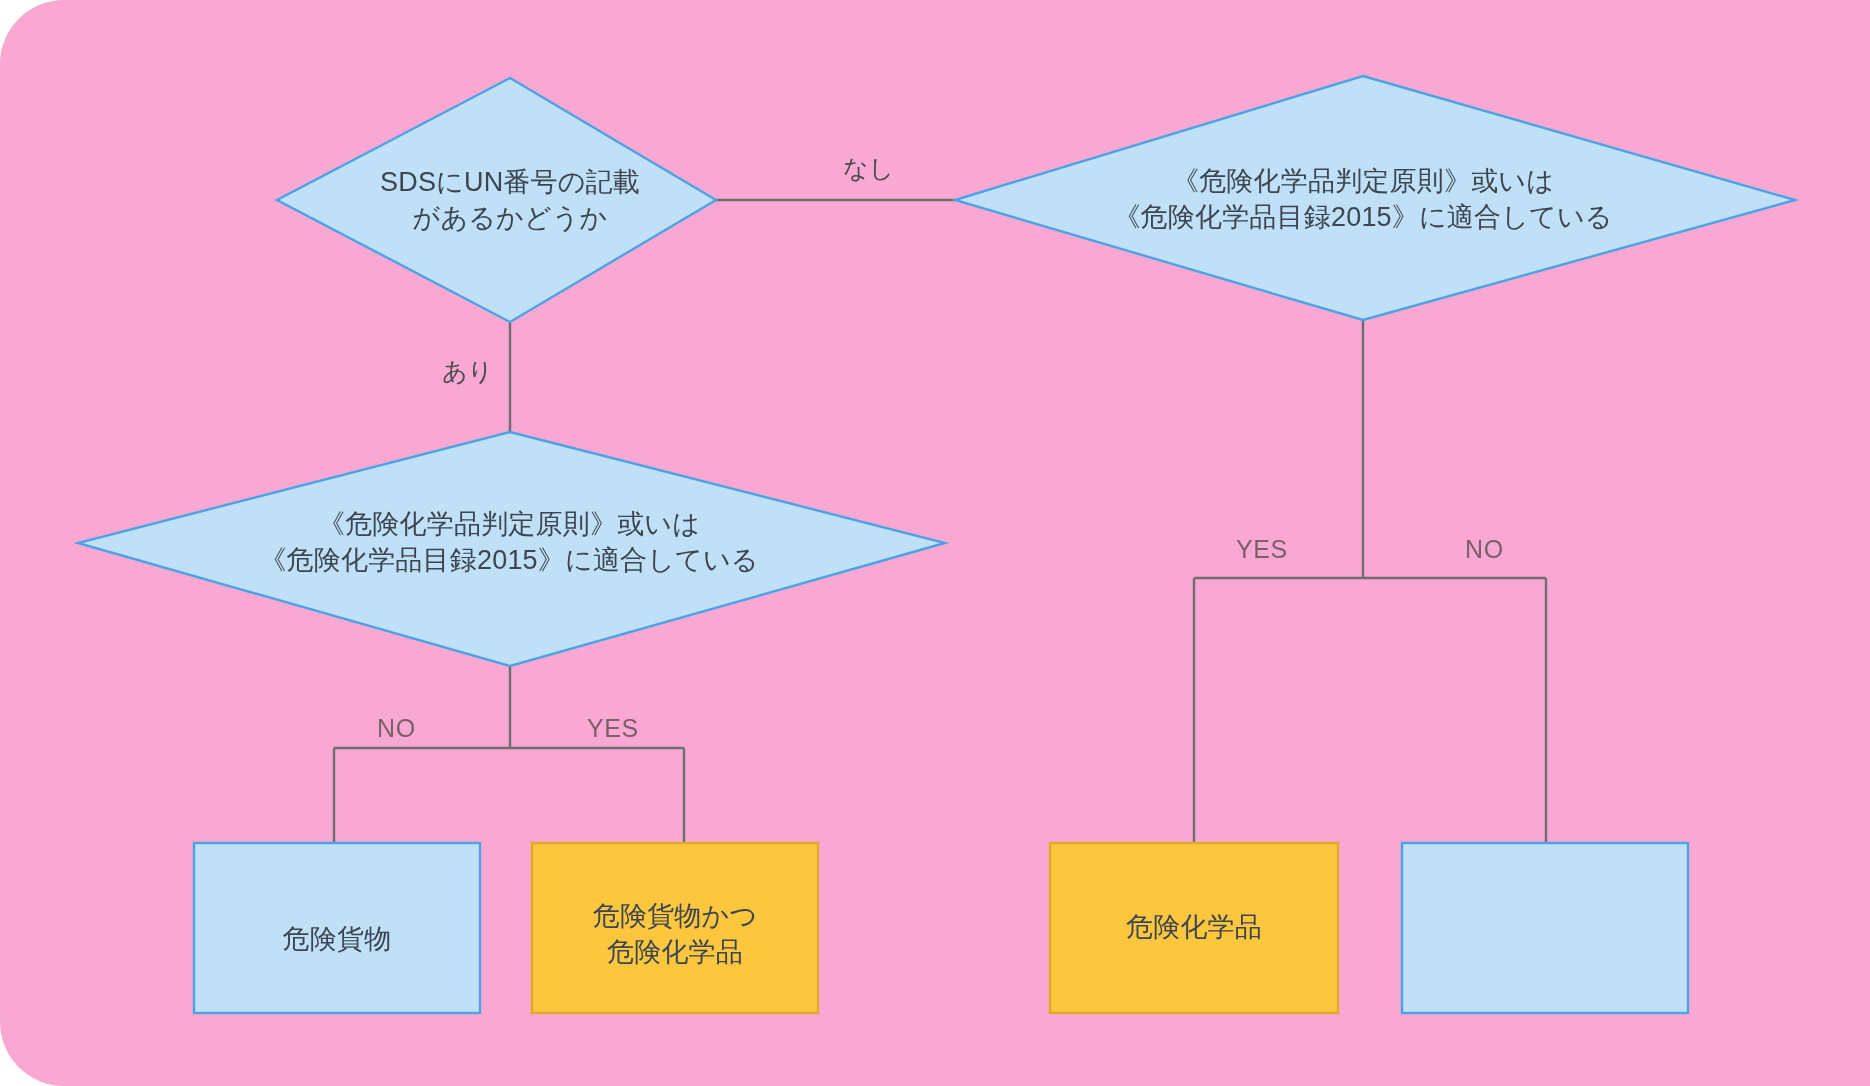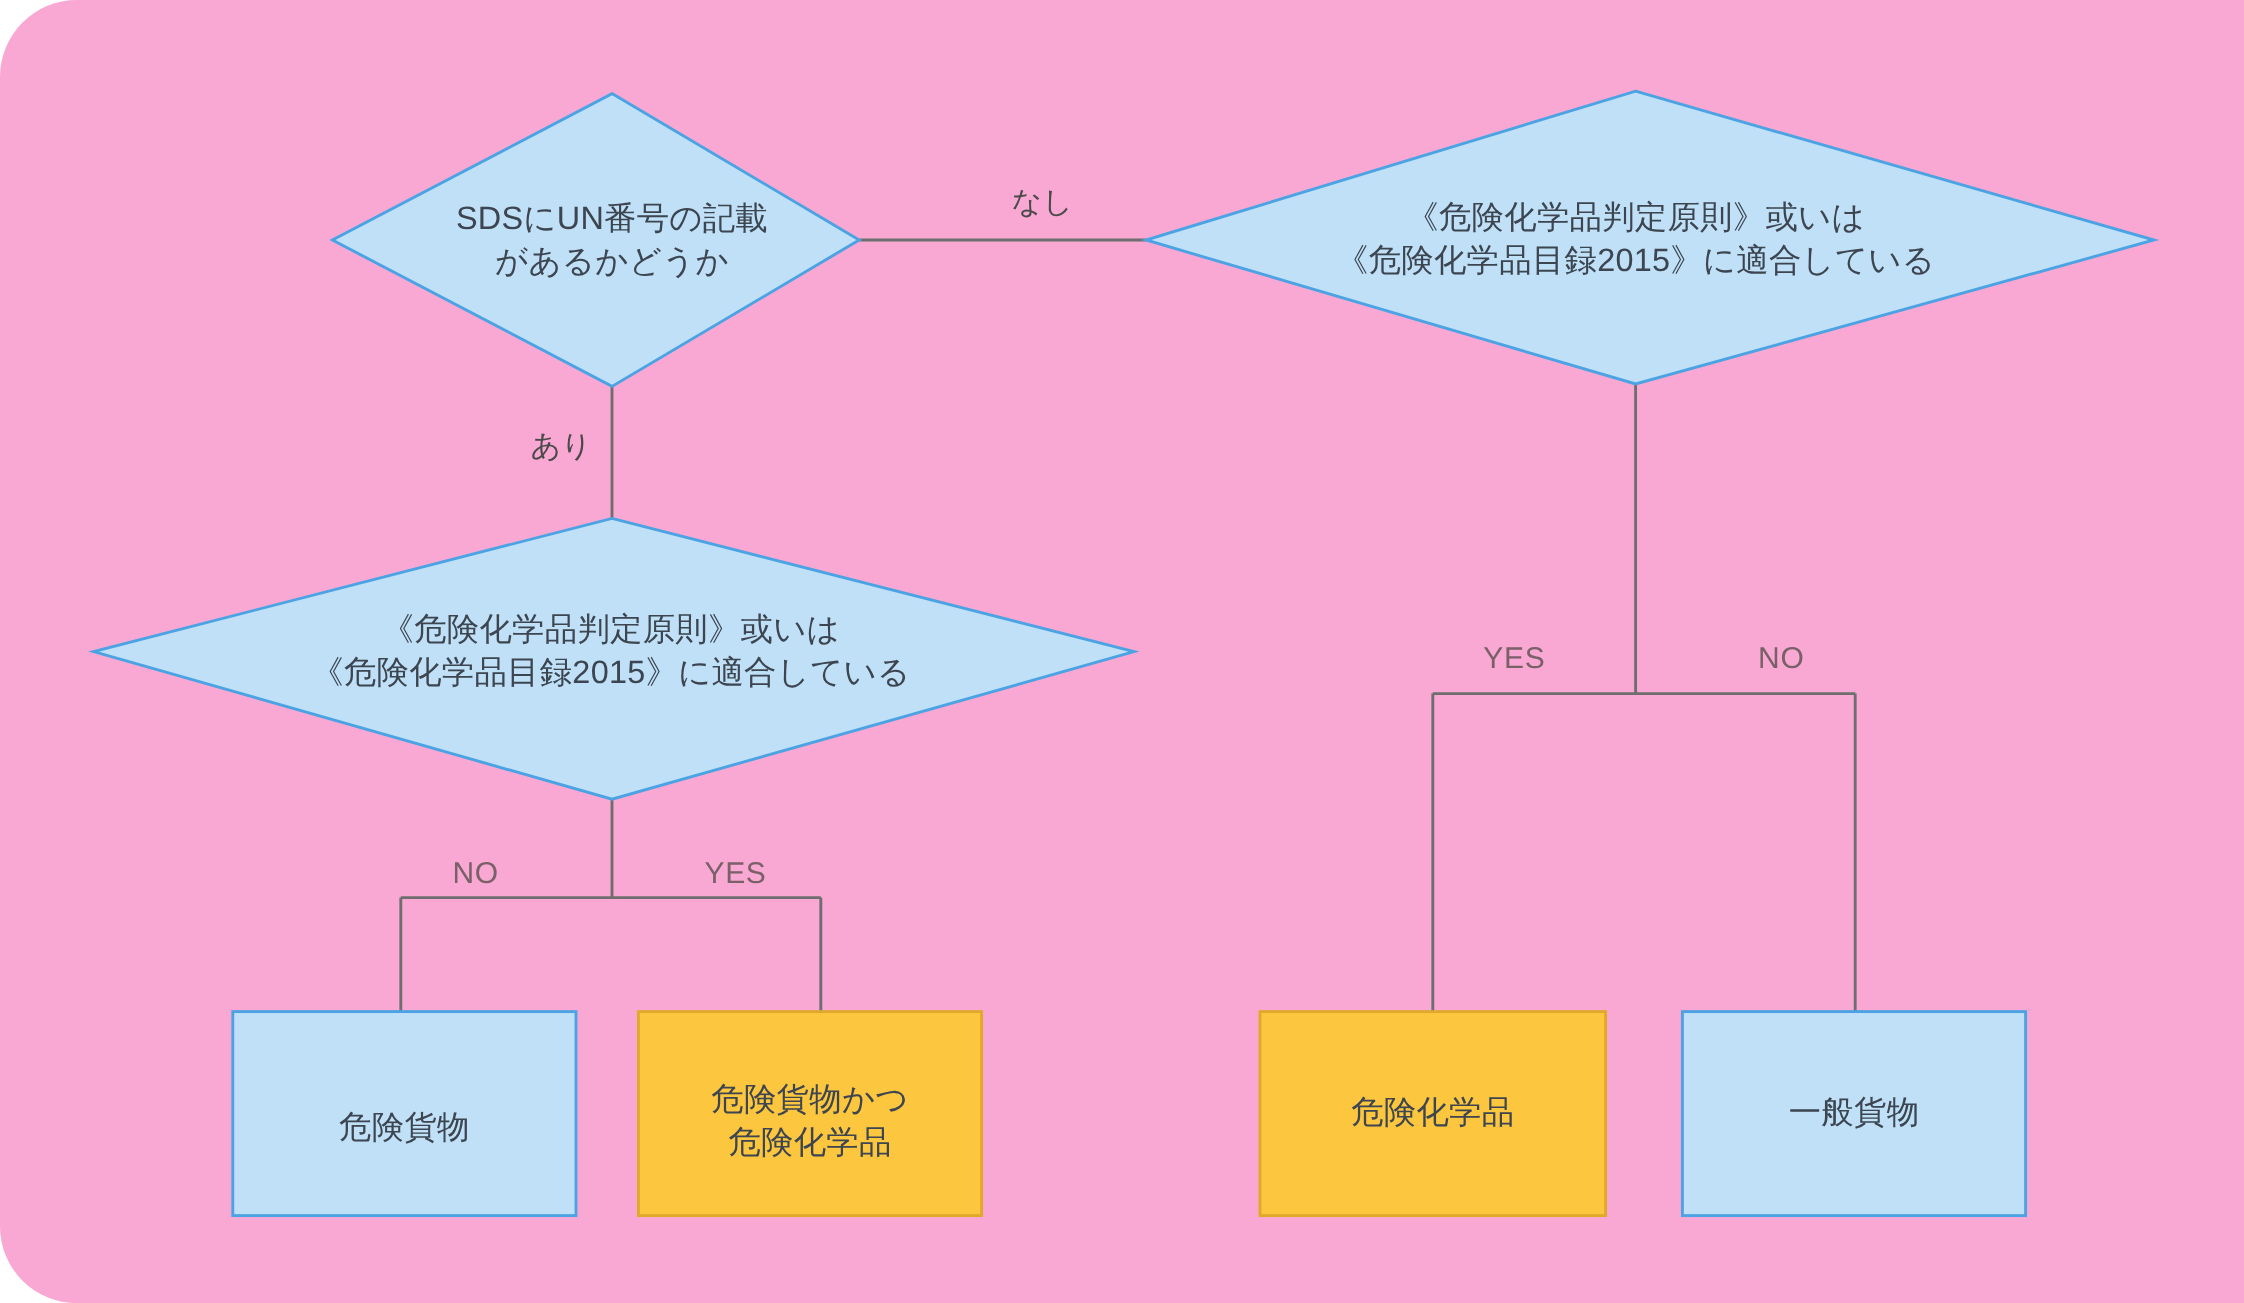--- a/index.html
+++ b/index.html
@@ -108,21 +108,20 @@
   <div class="node-label diamond-label" style="left:228px; top:497px; width:562px; height:92px;">《危険化学品判定原則》或いは
 《危険化学品目録2015》に適合している</div>
 
   <div class="node-label box-label" style="left:194px; top:843px; width:286px; height:170px;margin-top:12px;">危険貨物</div>
 
   <div class="node-label box-label" style="left:532px; top:843px; width:286px; height:184px;">危険貨物かつ
 危険化学品</div>
 
   <div class="node-label box-label" style="left:1050px; top:843px; width:288px; height:170px;">危険化学品</div>
 
-  <div class="node-label box-label" style="left:1402px; top:843px; width:286px; height:170px;">一般貨物</div>
 
   <div class="edge-label" style="left:843px; top:152px;">なし</div>
 
   <div class="edge-label" style="left:442px; top:355px;">あり</div>
 
   <div class="edge-label yn" style="left:377px; top:698px;">NO</div>
 
   <div class="edge-label yn" style="left:587px; top:698px;">YES</div>
 
   <div class="edge-label yn" style="left:1236px; top:519px;">YES</div>

